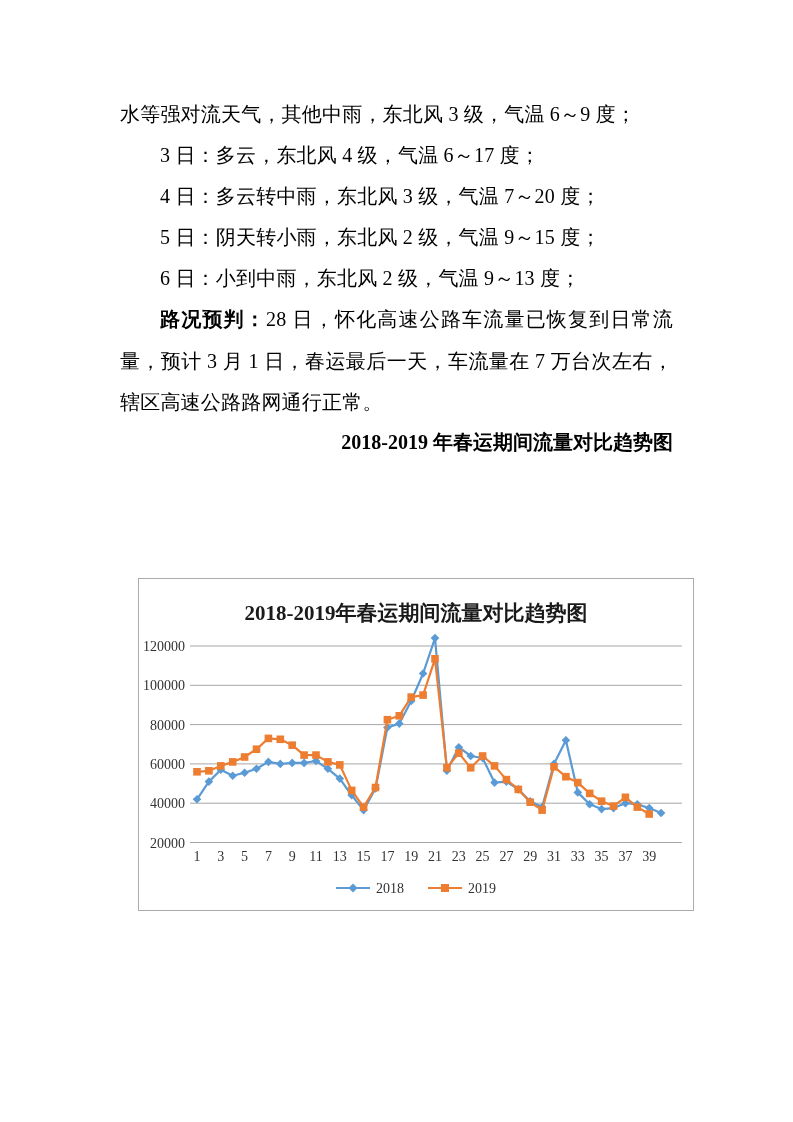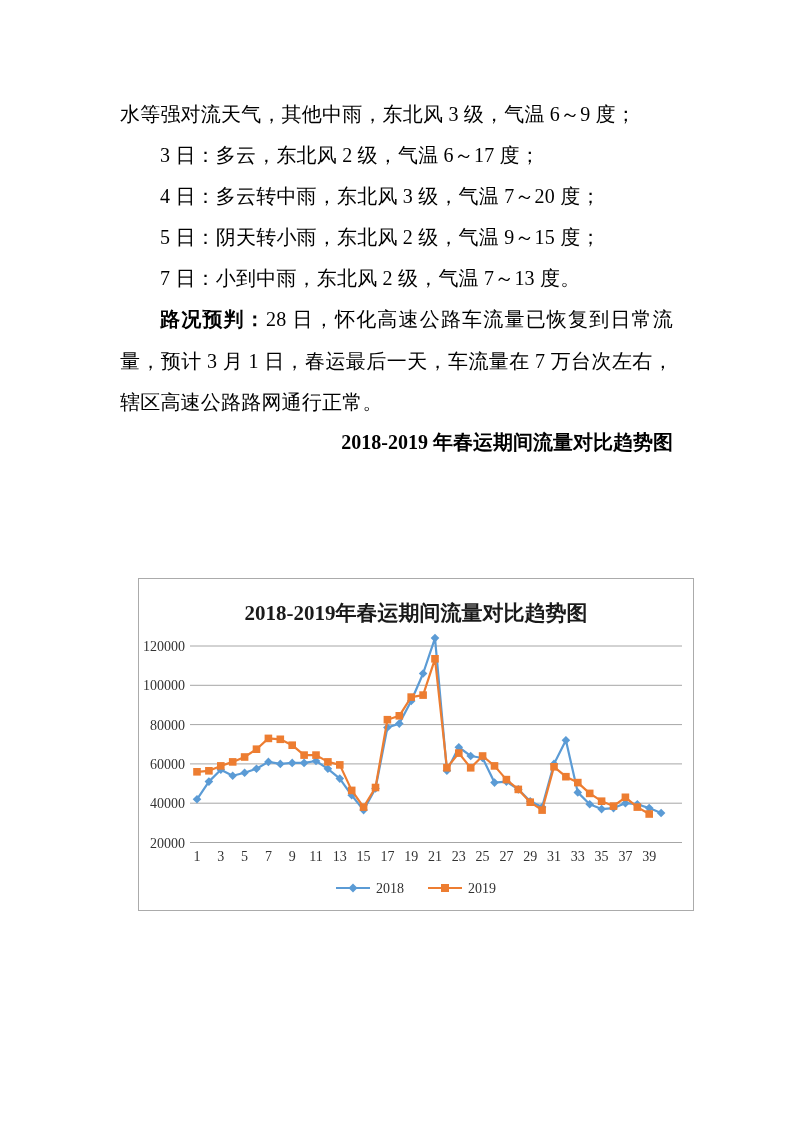--- a/index.html
+++ b/index.html
@@ -42,24 +42,24 @@
   }
   #chart-svg{display:block;width:100%;height:100%;}
   #chart-svg text{font-family:"Liberation Serif","DejaVu Serif",serif;}
 </style>
 </head>
 <body>
 
 <div class="page">
   <div class="content">
     <p>水等强对流天气，其他中雨，东北风 3 级，气温 6～9 度；</p>
-    <p class="indent">3 日：多云，东北风 2 级，气温 6～17 度；</p>
+    <p class="indent">3 日：多云，东北风 4 级，气温 6～17 度；</p>
     <p class="indent">4 日：多云转中雨，东北风 3 级，气温 7～20 度；</p>
     <p class="indent">5 日：阴天转小雨，东北风 2 级，气温 9～15 度；</p>
-    <p class="indent">7 日：小到中雨，东北风 2 级，气温 7～13 度。</p>
+    <p class="indent">6 日：小到中雨，东北风 2 级，气温 9～13 度；</p>
     <p class="indent forecast"><strong>路况预判：</strong><span>28 日，怀化高速公路车流量已恢复到日常流量，预计 3 月 1 日，春运最后一天，车流量在 7 万台次左右，辖区高速公路路网通行正常。</span></p>
     <h2 class="section-title">2018-2019 年春运期间流量对比趋势图</h2>
   </div>
 
   <figure class="chart">
     <svg id="chart-svg" viewBox="0 0 554 331" aria-hidden="false">
         <g>
           <text x="277" y="41" text-anchor="middle" font-size="21" font-weight="bold" fill="#1a1a1a">2018-2019年春运期间流量对比趋势图</text>
         </g>
         <g>

